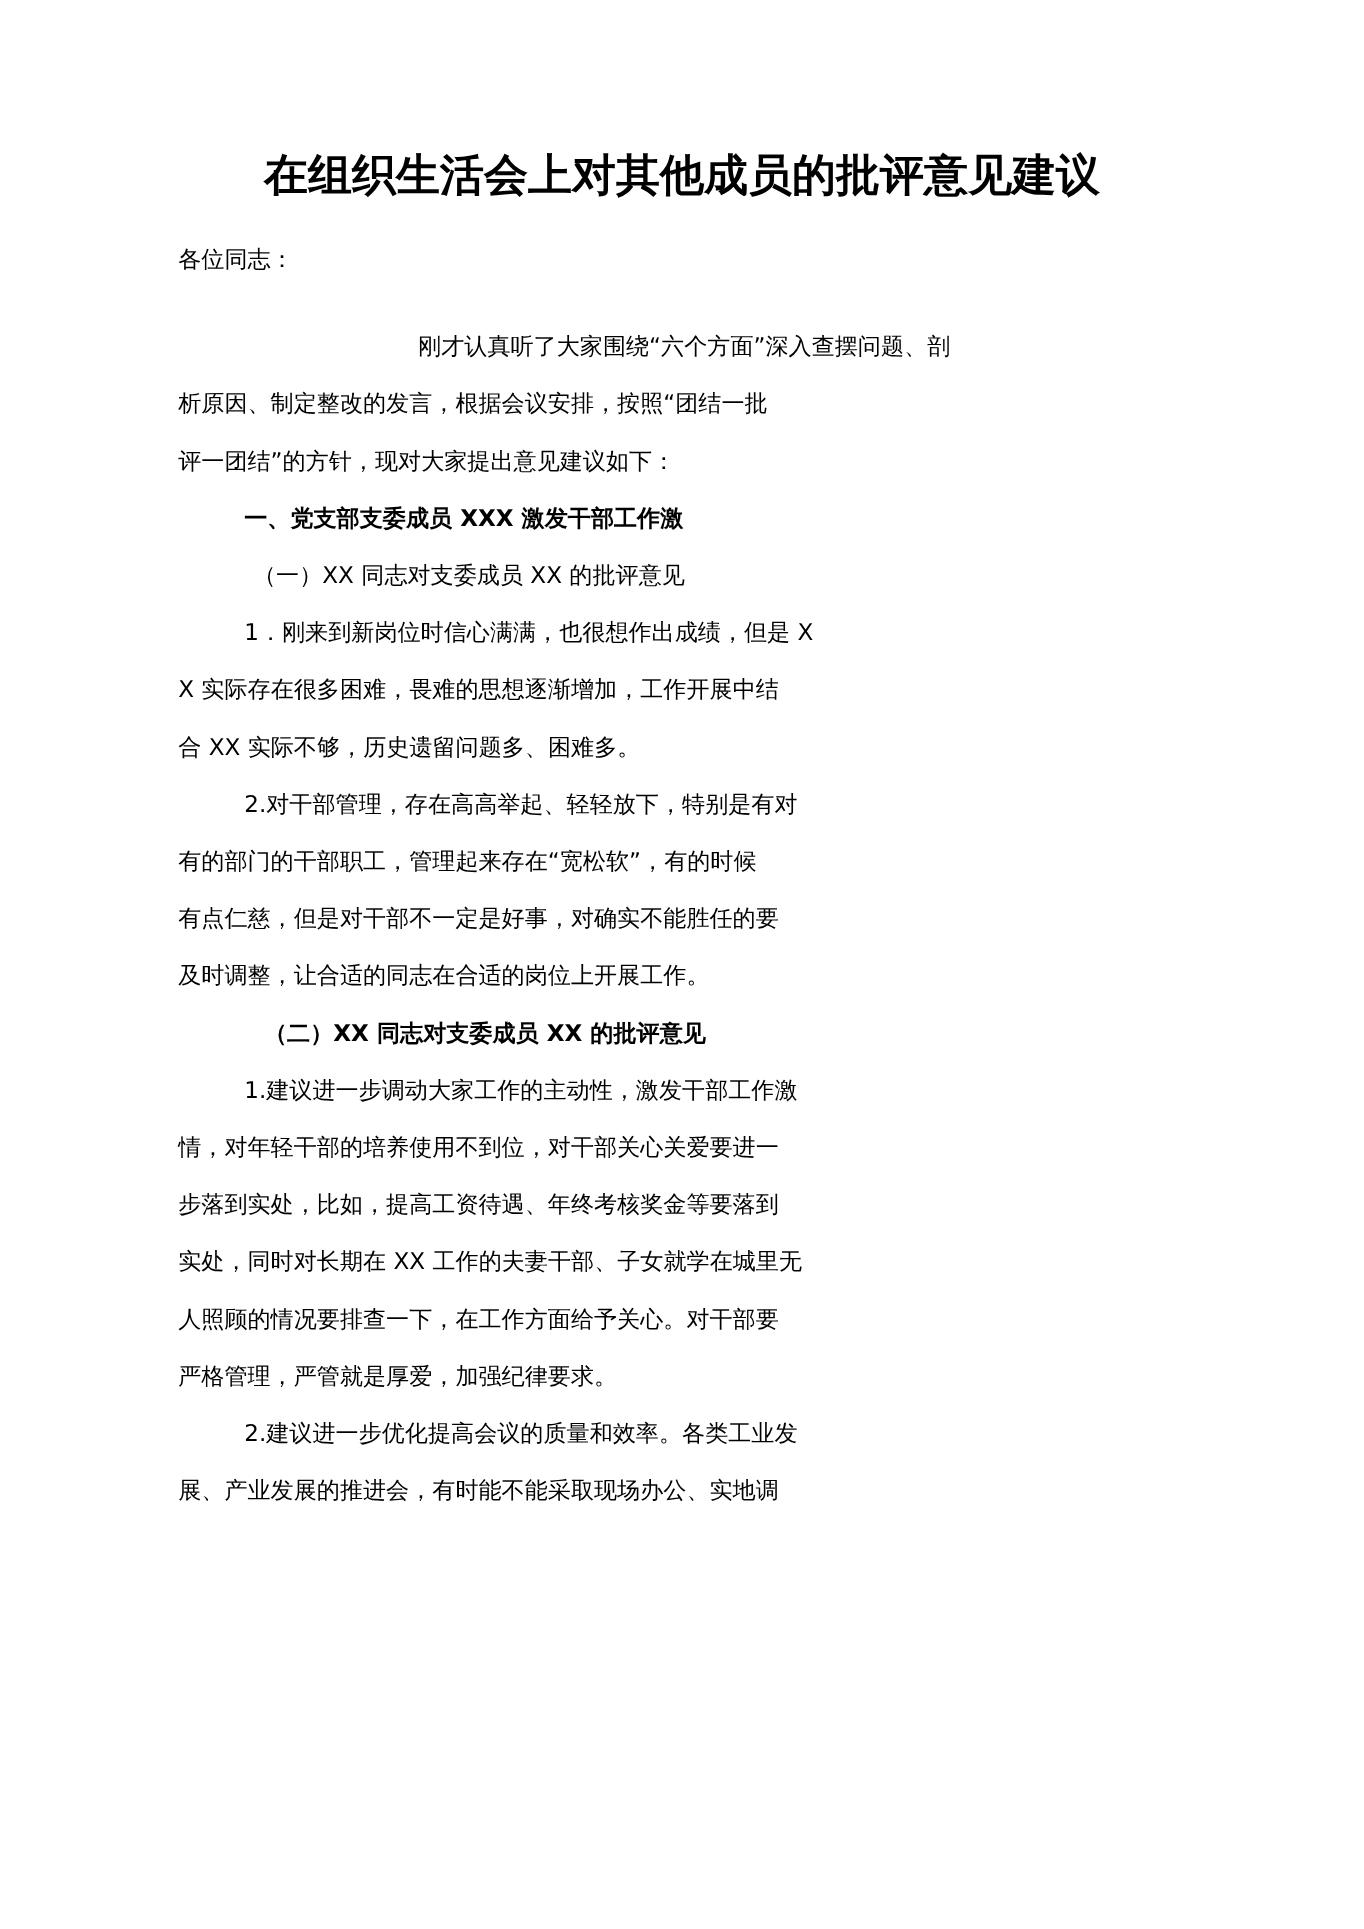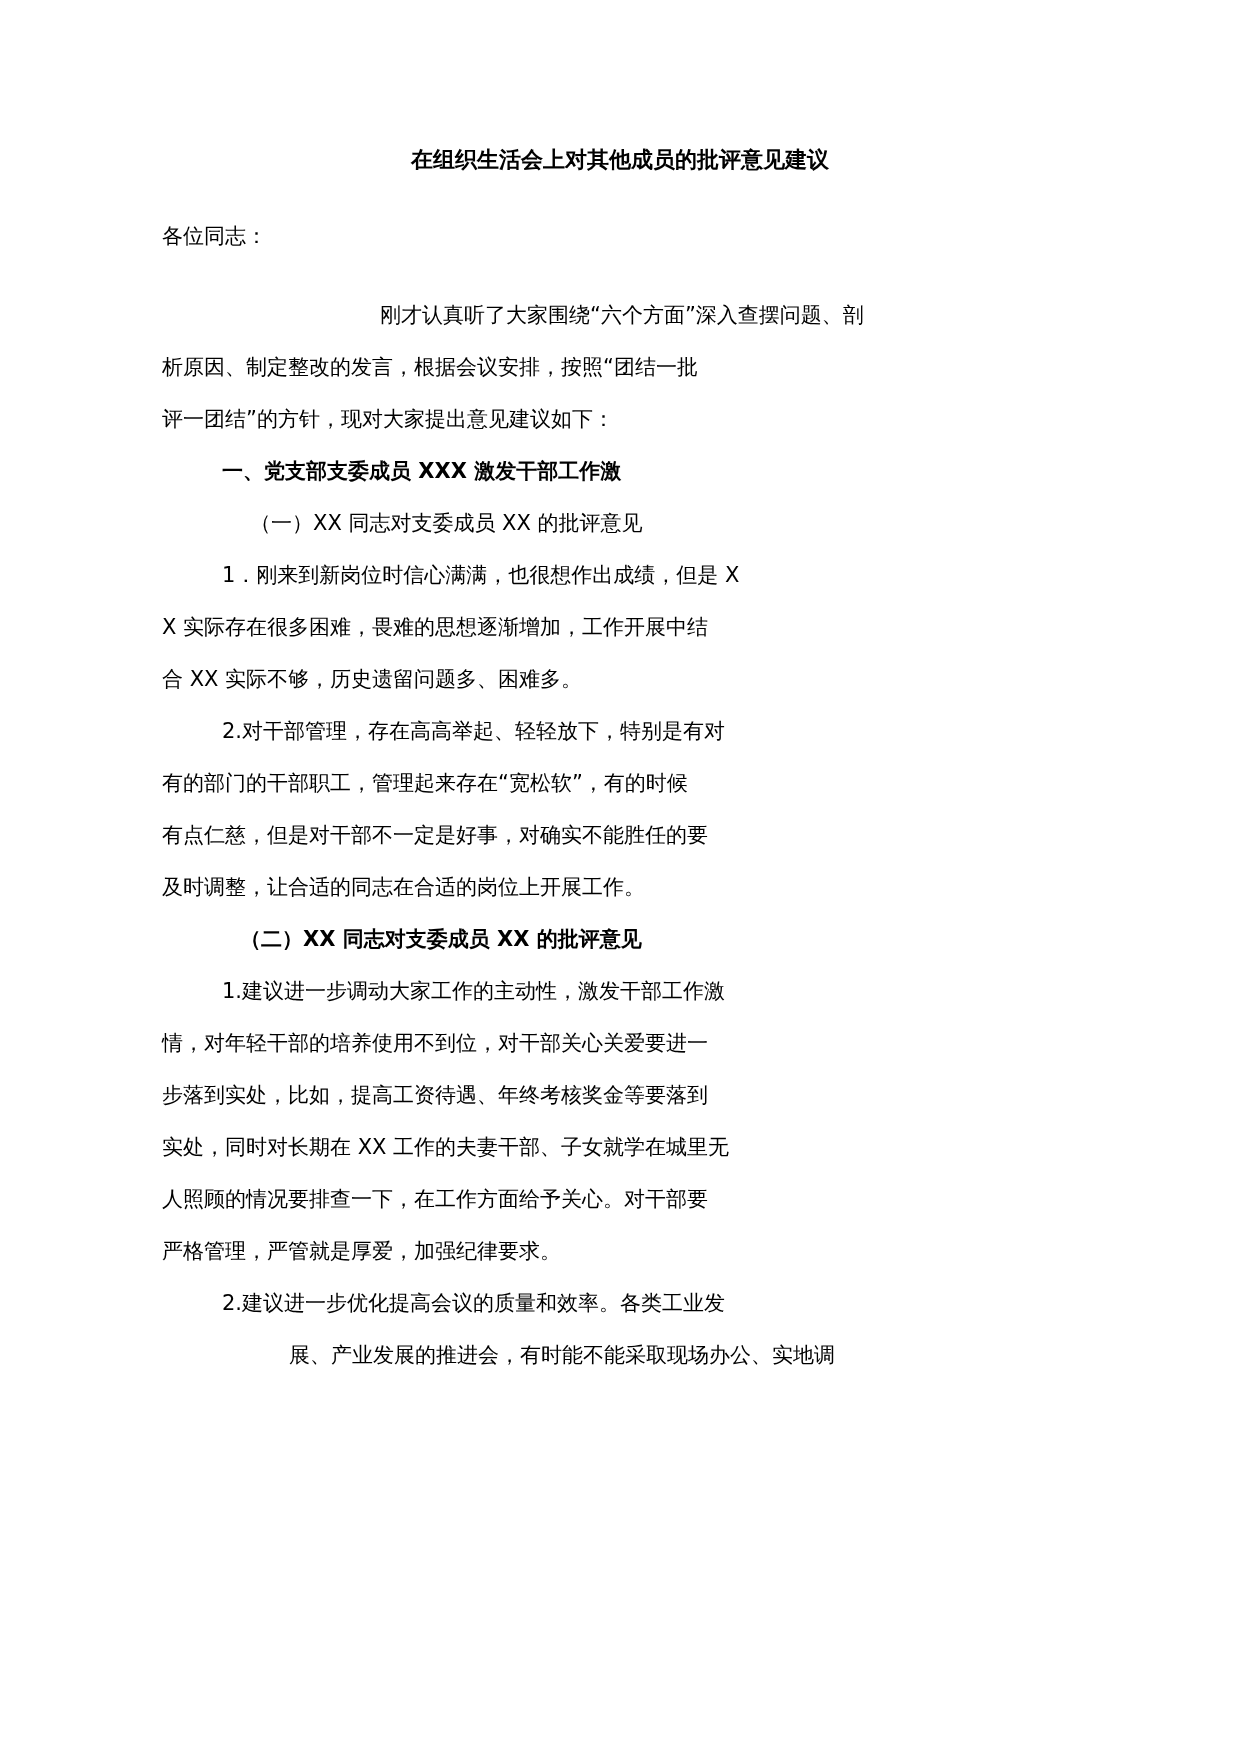--- a/index.html
+++ b/index.html
@@ -21,21 +21,21 @@
       width: 1240px;
       height: 1754px;
       background: #ffffff;
     }
     .title {
       position: absolute;
       top: 137px;
       left: 0;
       width: 1240px;
       text-align: center;
-      font-size: 22px;
+      font-size: 40px;
       font-weight: bold;
       line-height: 46px;
       letter-spacing: 0px;
       white-space: nowrap;
     }
     .line {
       position: absolute;
       left: 162px;
       width: 800px;
       font-size: 21px;
@@ -53,36 +53,36 @@
   <div class="title">在组织生活会上对其他成员的批评意见建议</div>
 
   <div class="line" style="top:216px;">各位同志：</div>
 
   <div class="line" style="top:295px; left:222px;text-align:center;">刚才认真听了大家围绕“六个方面”深入查摆问题、剖</div>
   <div class="line" style="top:347px;">析原因、制定整改的发言，根据会议安排，按照“团结一批</div>
   <div class="line" style="top:399px;">评一团结”的方针，现对大家提出意见建议如下：</div>
 
   <div class="line bold" style="top:451px; left:222px;">一、党支部支委成员 XXX 激发干部工作激</div>
 
-  <div class="line" style="top:503px; left:230px;margin-left:20px;">（一）XX 同志对支委成员 XX 的批评意见</div>
+  <div class="line" style="top:503px; left:230px;">（一）XX 同志对支委成员 XX 的批评意见</div>
 
   <div class="line" style="top:555px; left:222px;">1．刚来到新岗位时信心满满，也很想作出成绩，但是 X</div>
   <div class="line" style="top:607px;">X 实际存在很多困难，畏难的思想逐渐增加，工作开展中结</div>
   <div class="line" style="top:659px;">合 XX 实际不够，历史遗留问题多、困难多。</div>
 
   <div class="line" style="top:711px; left:222px;">2.对干部管理，存在高高举起、轻轻放下，特别是有对</div>
   <div class="line" style="top:763px;">有的部门的干部职工，管理起来存在“宽松软”，有的时候</div>
   <div class="line" style="top:815px;">有点仁慈，但是对干部不一定是好事，对确实不能胜任的要</div>
   <div class="line" style="top:867px;">及时调整，让合适的同志在合适的岗位上开展工作。</div>
 
   <div class="line bold" style="top:919px; left:240px;">（二）XX 同志对支委成员 XX 的批评意见</div>
 
   <div class="line" style="top:971px; left:222px;">1.建议进一步调动大家工作的主动性，激发干部工作激</div>
   <div class="line" style="top:1023px;">情，对年轻干部的培养使用不到位，对干部关心关爱要进一</div>
   <div class="line" style="top:1075px;">步落到实处，比如，提高工资待遇、年终考核奖金等要落到</div>
   <div class="line" style="top:1127px;">实处，同时对长期在 XX 工作的夫妻干部、子女就学在城里无</div>
   <div class="line" style="top:1179px;">人照顾的情况要排查一下，在工作方面给予关心。对干部要</div>
   <div class="line" style="top:1231px;">严格管理，严管就是厚爱，加强纪律要求。</div>
 
   <div class="line" style="top:1283px; left:222px;">2.建议进一步优化提高会议的质量和效率。各类工业发</div>
-  <div class="line" style="top:1335px;text-align:center;">展、产业发展的推进会，有时能不能采取现场办公、实地调</div>
+  <div class="line" style="top:1335px;">展、产业发展的推进会，有时能不能采取现场办公、实地调</div>
 
 </div>
 
 </body></html>

